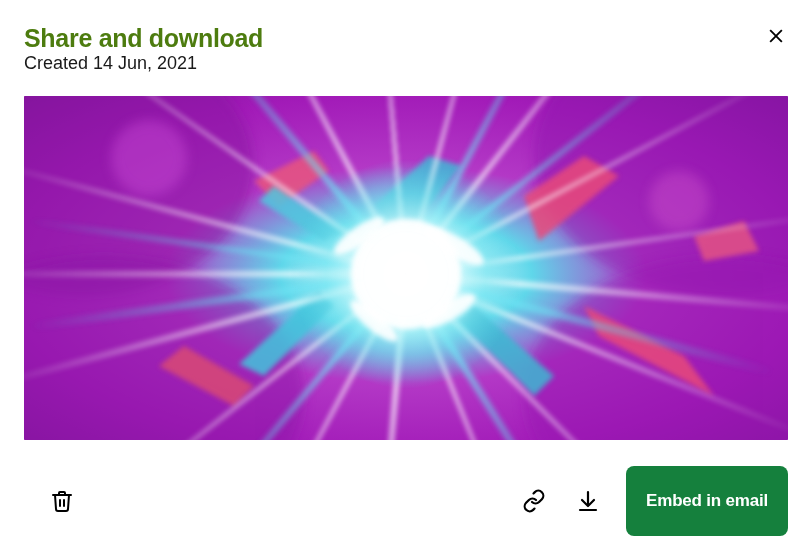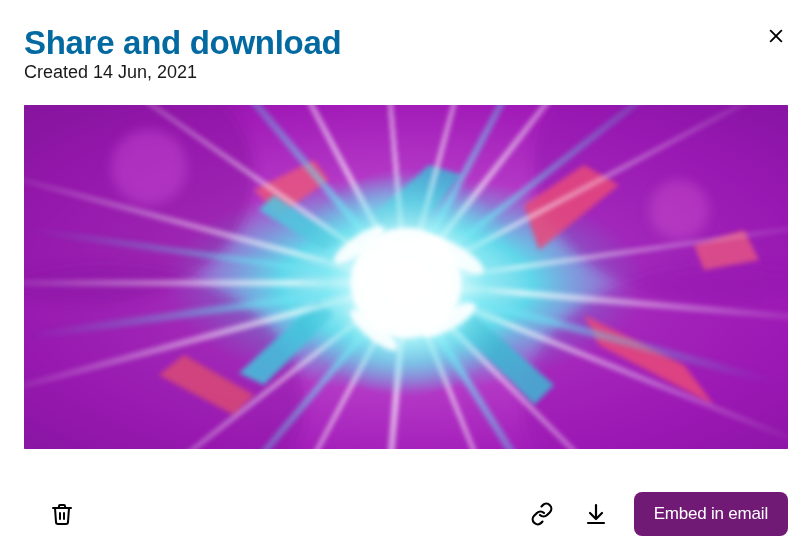--- a/index.html
+++ b/index.html
@@ -21,23 +21,23 @@
       height: 100%;
       display: flex;
       flex-direction: column;
     }
     .header-row {
       display: flex;
       justify-content: space-between;
       align-items: flex-start;
     }
     .title {
-      font-size: 33px;
+      font-size: 25px;
       font-weight: 800;
-      color: #0369a1;
+      color: #4d7c0f;
       letter-spacing: -0.3px;
     }
     .close-btn {
       background: none;
       border: none;
       cursor: pointer;
       padding: 2px;
       display: flex;
       align-items: center;
       justify-content: center;
@@ -89,27 +89,27 @@
       padding: 4px;
       display: flex;
       align-items: center;
       justify-content: center;
     }
     .icon-btn svg {
       width: 24px;
       height: 24px;
     }
     .embed-btn {
-      background: #701a75;
+      background: #15803d;
       color: #fff;
       border: none;
       border-radius: 8px;
-      padding: 12px 20px;
+      padding: 25px 20px;
       font-size: 17px;
-      font-weight: 400;
+      font-weight: 700;
       cursor: pointer;
       letter-spacing: -0.2px;
     }
   </style>
 </head>
 <body>
 
 <div class="modal">
   <div class="header-row">
     <h1 class="title">Share and download</h1>

